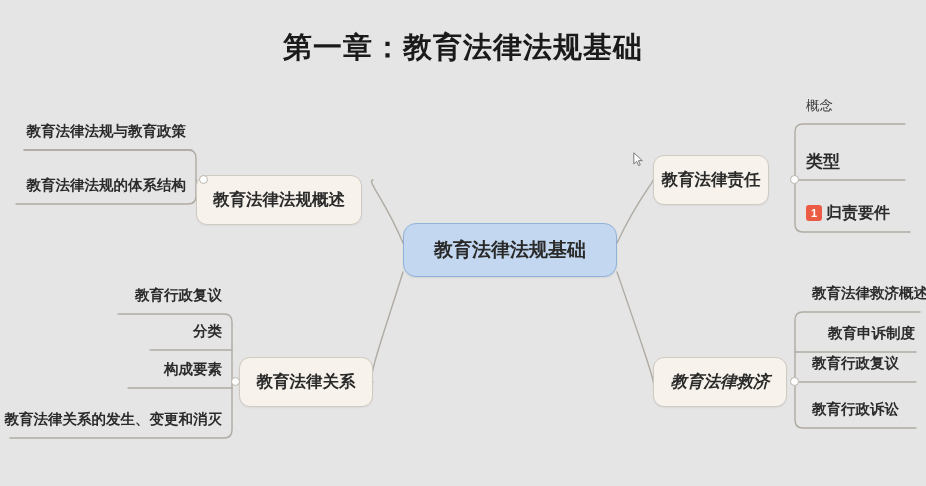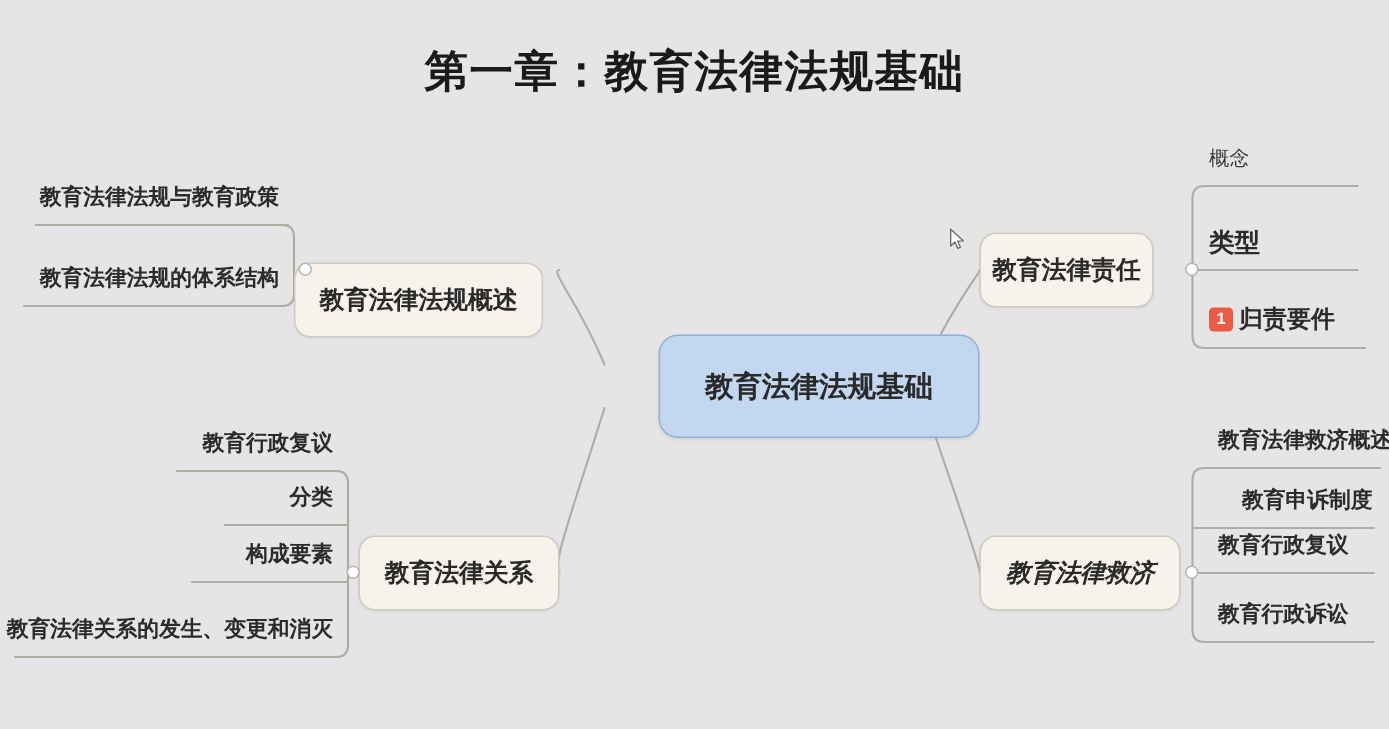--- a/index.html
+++ b/index.html
@@ -136,21 +136,21 @@
 
       <path d="M 795 382 L 795 320 Q 795 312 803 312 L 920 312"></path>
       <path d="M 795 352 L 916 352"></path>
       <path d="M 795 382 L 916 382"></path>
       <path d="M 795 382 L 795 420 Q 795 428 803 428 L 916 428"></path>
     </g>
   </svg>
 
   <div class="title">第一章：教育法律法规基础</div>
 
-  <div class="node center-node" style="left:403px; top:223px; width:214px; height:69px;margin-left:36px;">
+  <div class="node center-node" style="left:403px; top:223px; width:214px; height:54px;">
     <span>教育法律法规基础</span>
   </div>
 
   <div class="node branch-node" style="left:196px; top:155px; width:166px; height:50px;margin-top:20px;">
     <span>教育法律法规概述</span>
   </div>
   <div class="connector-dot" style="left:199px; top:175px;"></div>
 
   <div class="node branch-node" style="left:239px; top:357px; width:134px; height:50px;">
     <span>教育法律关系</span>

